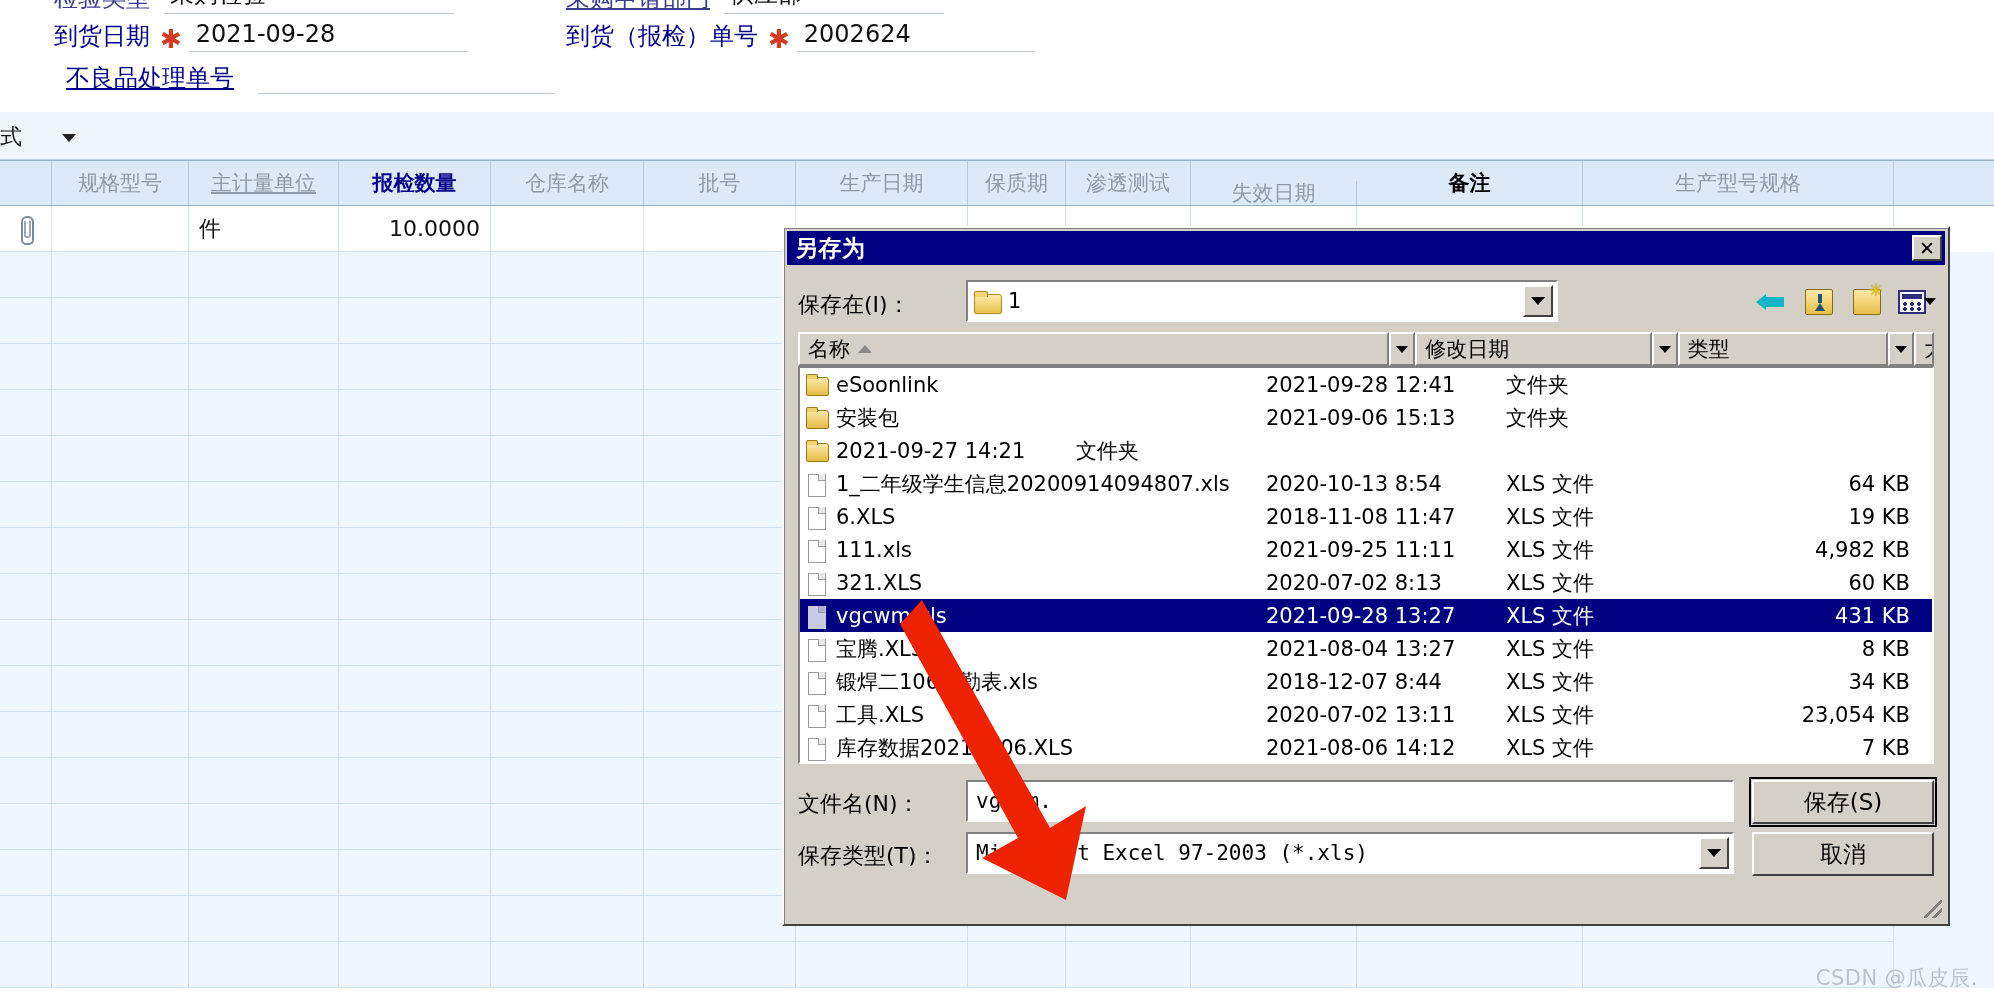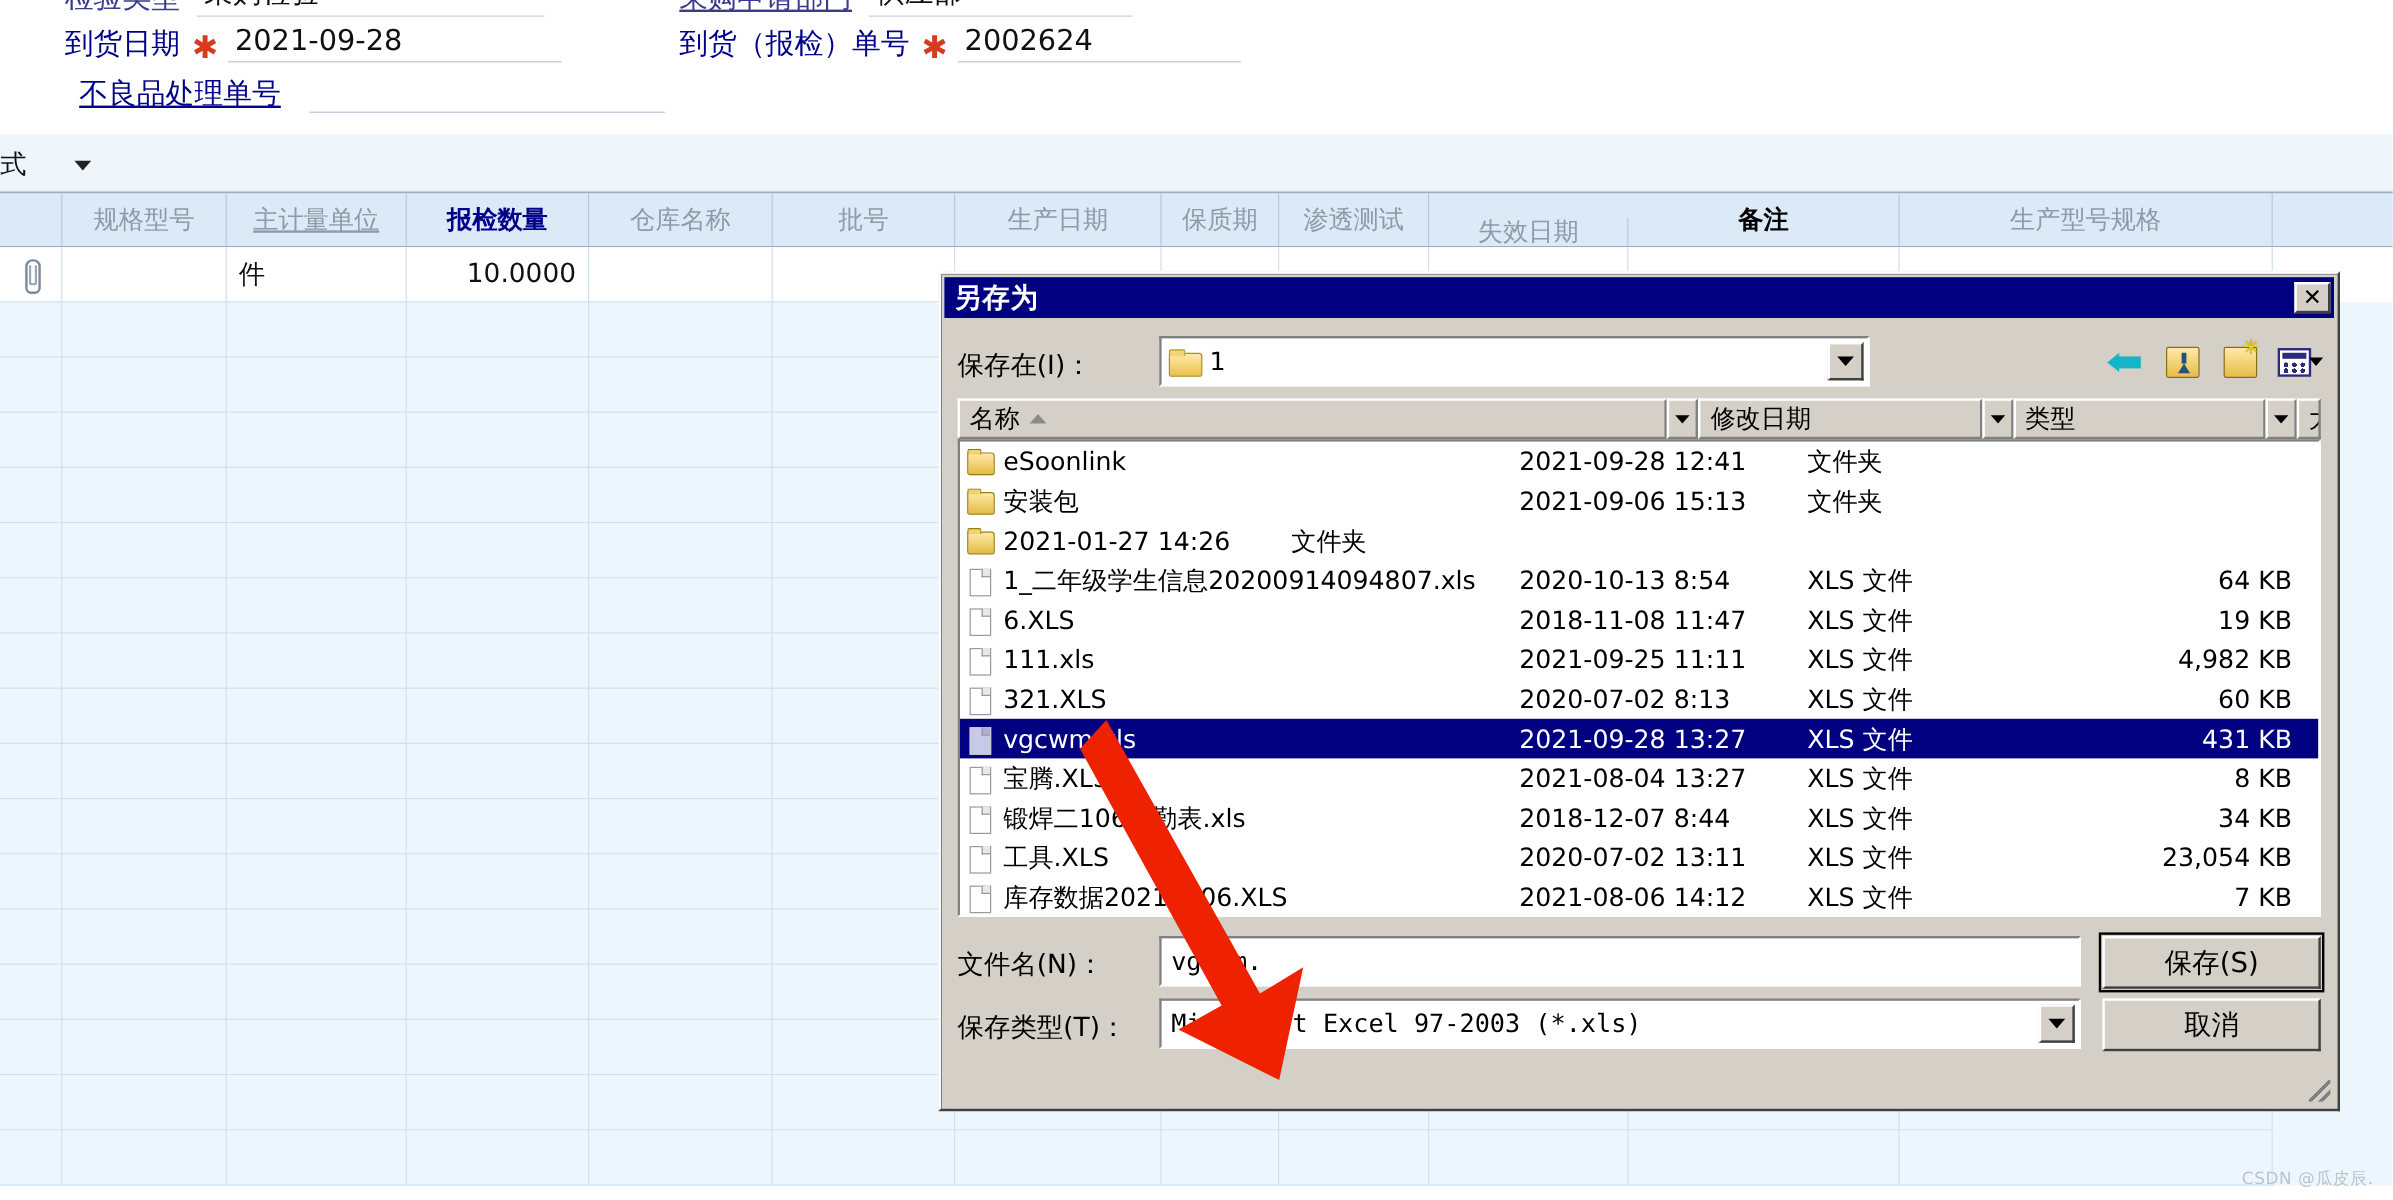--- a/index.html
+++ b/index.html
@@ -85,21 +85,21 @@
     border-radius:6px 6px 5px 5px;
   }
   .clip-icon::after{
     content:""; position:absolute; left:5px; top:7px;
     width:3px; height:15px; border:2px solid #9aa7b4;
     border-top:none; border-radius:0 0 3px 3px;
   }
 
   .watermark {
     position:absolute; right:16px; bottom:8px;
-    font-size:14px; color:#b9c3cf; letter-spacing:.5px;
+    font-size:21px; color:#b9c3cf; letter-spacing:.5px;
     font-family:"DejaVu Sans",sans-serif;
   }
 
   
   #dlg {
     position:absolute; left:782px; top:226px; width:1168px; height:700px;
     background:#d4d0c8;
     border-top:2px solid #ffffff; border-left:2px solid #ffffff;
     border-right:2px solid #404040; border-bottom:2px solid #404040;
     box-shadow:1px 1px 0 #808080 inset;
@@ -672,21 +672,21 @@
         </div>
         <div class="frow">
           <span class="ficon folder"></span>
           <span class="fname">安装包</span>
           <span class="fdate">2021-09-06 15:13</span>
           <span class="ftype">文件夹</span>
           <span class="fsize"></span>
         </div>
         <div class="frow">
           <span class="ficon folder"></span>
-          <span class="fdate">2021-01-27 14:26</span>
+          <span class="fdate">2021-09-27 14:21</span>
           <span class="ftype">文件夹</span>
           <span class="fsize"></span>
         </div>
         <div class="frow">
           <span class="ficon doc"></span>
           <span class="fname">1_二年级学生信息20200914094807.xls</span>
           <span class="fdate">2020-10-13 8:54</span>
           <span class="ftype">XLS 文件</span>
           <span class="fsize">64 KB</span>
         </div>

